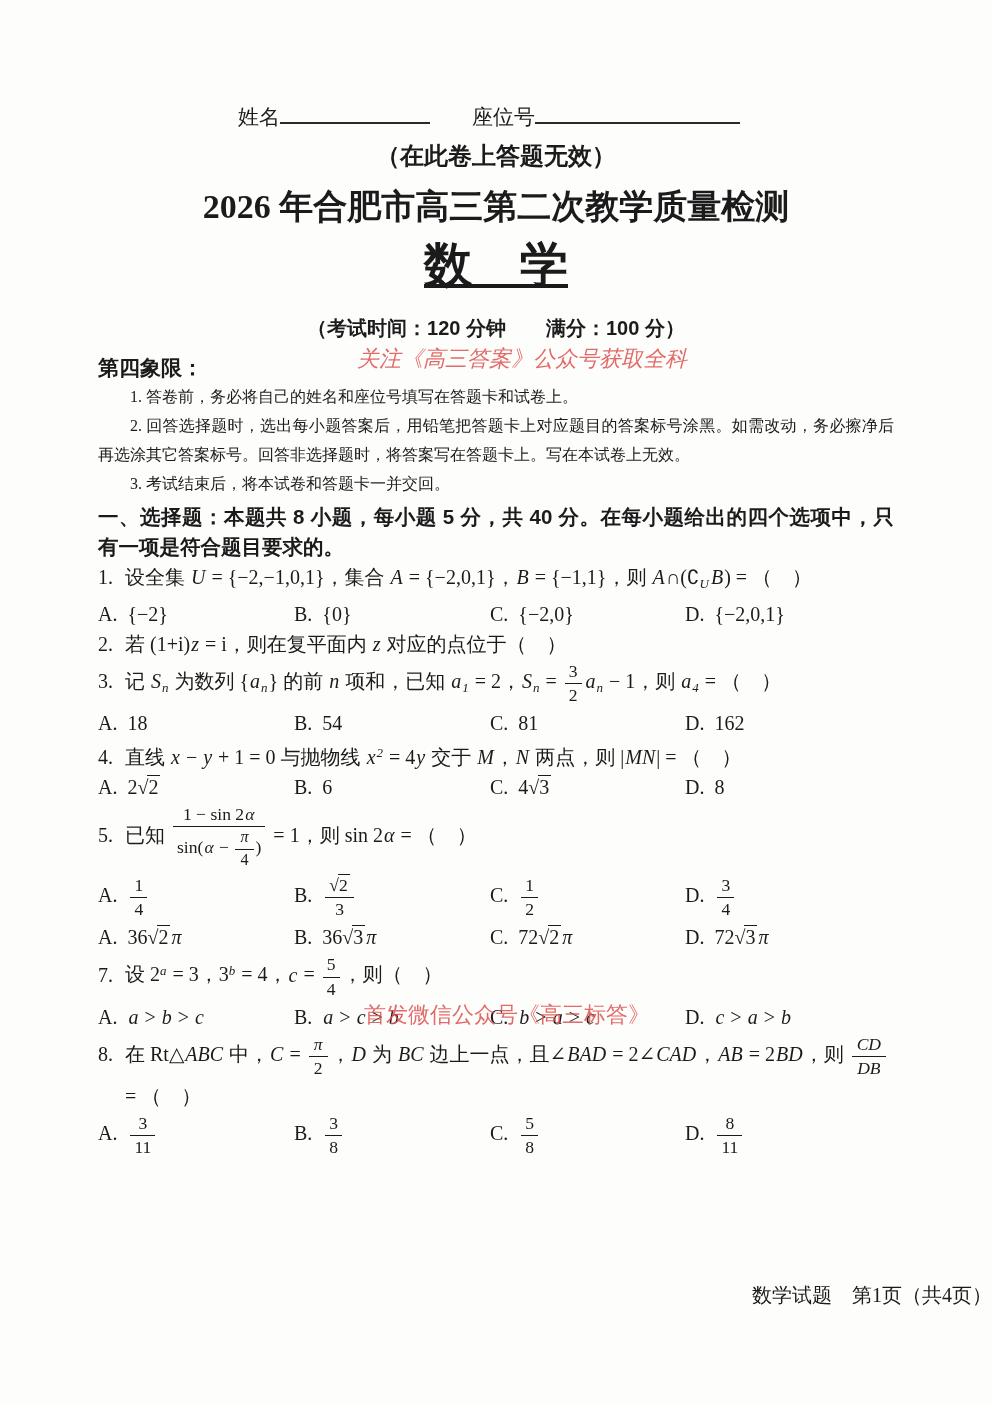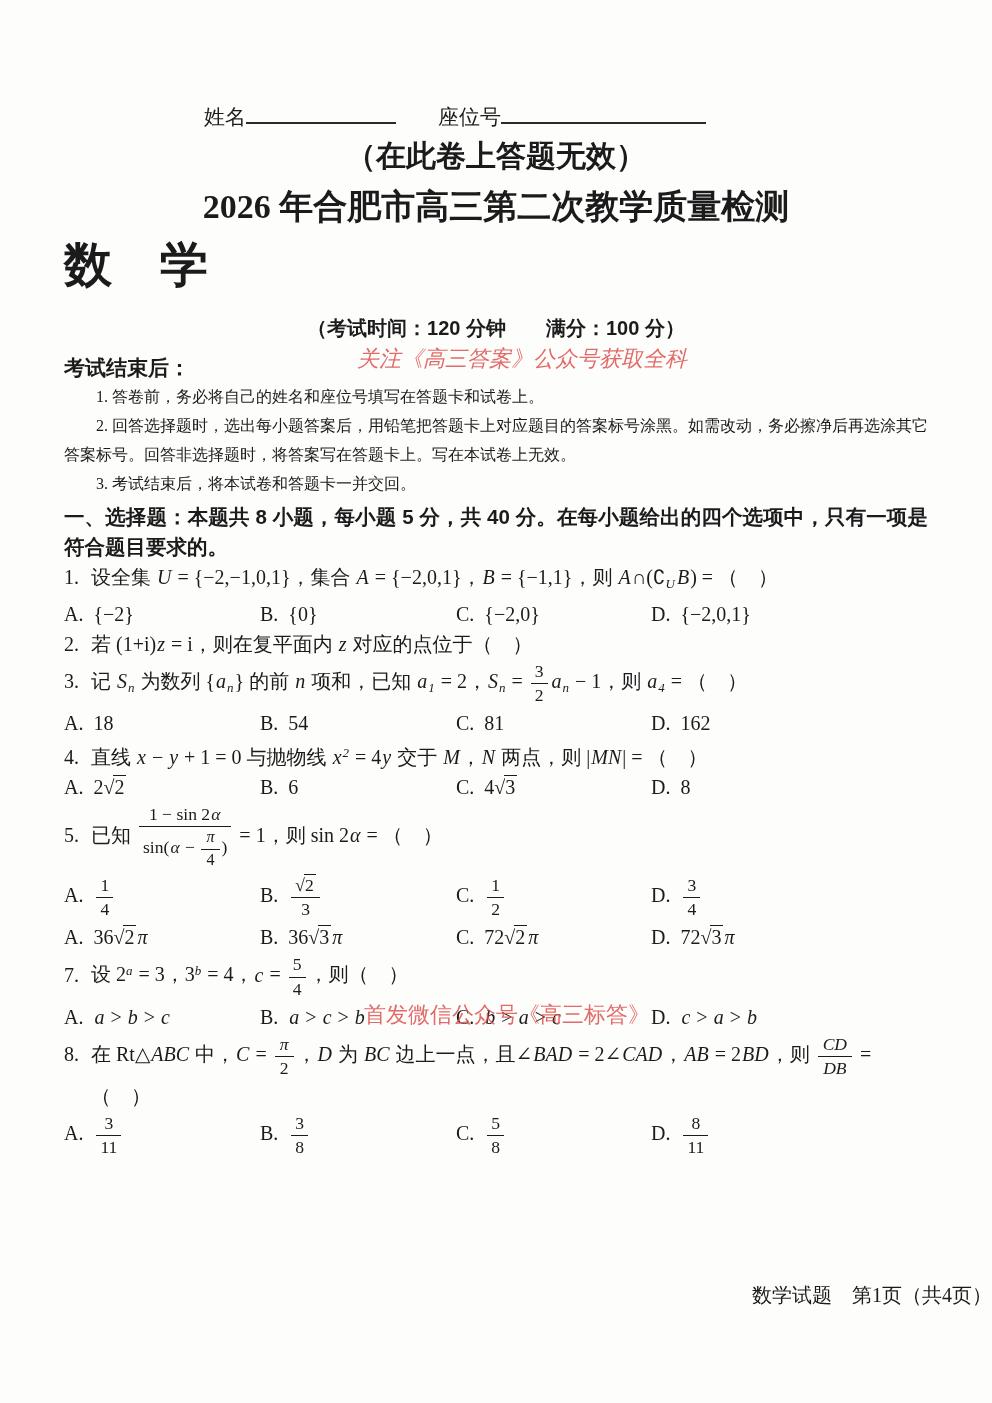--- a/index.html
+++ b/index.html
@@ -2,33 +2,33 @@
 <html style="--wm-color: #dc524f;"><head>
 <meta charset="utf-8">
 <style>
   * { margin:0; padding:0; box-sizing:border-box; }
   html,body { background:#e8e8e8; }
   body { font-family:"Liberation Serif","DejaVu Serif",serif; color:#1b1b1b; }
   .page {
     position:relative; width:992px; height:1403px; margin:0 auto;
     background:#fdfdfc; overflow:hidden;
   }
-  .content { padding:0 64px; }
+  .content { padding:0 98px; }
   .sans { font-family:"Liberation Sans","DejaVu Sans",sans-serif; }
 
   
   .name-row { margin:102px 0 0 140px; font-size:21px; line-height:30px; }
   .blank { display:inline-block; border-bottom:2px solid #2a2a2a; height:1em; vertical-align:baseline; }
   .blank.name { width:150px; }
   .blank.seat { width:205px; }
   .seat-label { margin-left:42px; }
 
-  .invalid-notice { margin-top:10px; text-align:center; font-size:30px; font-weight:bold; line-height:28px; }
+  .invalid-notice { margin-top:10px; text-align:center; font-size:24px; font-weight:bold; line-height:28px; }
   .exam-title { margin-top:16px; text-align:center; font-size:34px; font-weight:bold; line-height:41px; }
-  .exam-subject { margin-top:8px; text-align:left; font-size:48px; font-weight:bold; line-height:60px; }
+  .exam-subject { margin-top:8px; text-align:center; font-size:48px; font-weight:bold; line-height:60px;text-decoration:underline; }
   .exam-info { margin-top:20px; text-align:center; font-size:20px; font-weight:bold; line-height:26px; }
 
   
   .watermark { position:absolute; color:var(--wm-color,#dc524f); font-size:22px; white-space:nowrap; z-index:3; opacity:.85; }
   .wm1 { left:357px; top:344px;font-style:italic; }
   .wm2 { left:364px; top:1000px; }
 
   
   .notice-head { margin-top:12px; font-size:21px; font-weight:bold; line-height:29px; }
   .notice-item { font-size:16px; line-height:29px; text-indent:2em; text-align:justify; }
@@ -70,21 +70,21 @@
     </div>
 
     <div class="invalid-notice sans">（在此卷上答题无效）</div>
 
     <div class="exam-title">2026 年合肥市高三第二次教学质量检测</div>
 
     <div class="exam-subject">数　学</div>
 
     <div class="exam-info sans">（考试时间：120 分钟　　满分：100 分）</div>
 
-    <div class="notice-head sans">考试结束后：</div>
+    <div class="notice-head sans">第四象限：</div>
     <div id="notice-list">
         <p class="notice-item">1. 答卷前，务必将自己的姓名和座位号填写在答题卡和试卷上。</p>
         <p class="notice-item">2. 回答选择题时，选出每小题答案后，用铅笔把答题卡上对应题目的答案标号涂黑。如需改动，务必擦净后再选涂其它答案标号。回答非选择题时，将答案写在答题卡上。写在本试卷上无效。</p>
         <p class="notice-item">3. 考试结束后，将本试卷和答题卡一并交回。</p>
       </div>
 
     <div class="section-head sans">一、选择题：本题共 8 小题，每小题 5 分，共 40 分。在每小题给出的四个选项中，只有一项是符合题目要求的。</div>
 
     <div id="questions">
         <div class="question">

